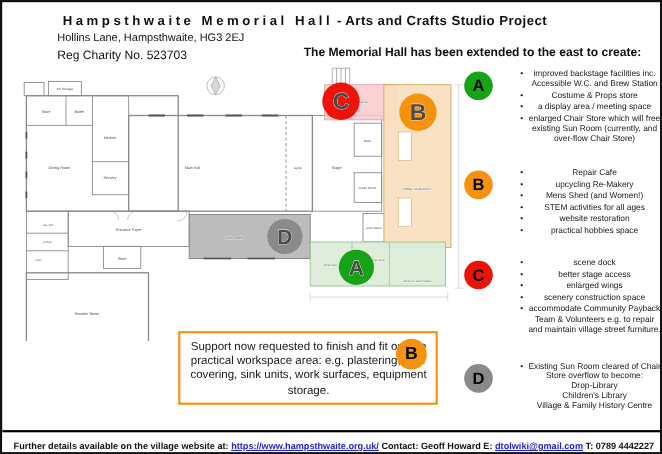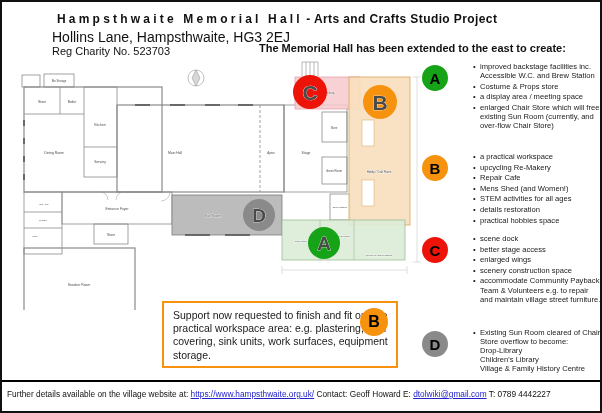--- a/index.html
+++ b/index.html
@@ -1,26 +1,26 @@
 <!DOCTYPE html>
 <html><head>
 <meta charset="utf-8">
 <style>
   html,body{margin:0;padding:0;background:#e8e8e8;}
   *{box-sizing:border-box;}
   .page{
     position:relative;width:602px;height:413px;background:#fff;
     border:2px solid #111;overflow:hidden;
-    font-family:"Liberation Sans","DejaVu Sans",sans-serif;color:#111;
+    font-family:"Liberation Sans","DejaVu Sans",sans-serif;color:#111;text-align:center;
   }
   
   .title{position:absolute;left:55px;top:10px;font-size:12px;font-weight:bold;white-space:nowrap;}
   .title .spaced{letter-spacing:3.2px;}
   .title .rest{letter-spacing:0.4px;}
-  .addr{position:absolute;left:50px;top:27px;font-size:14px;}
+  .addr{position:absolute;left:50px;top:27px;font-size:10px;}
   .charity{position:absolute;left:50px;top:43px;font-size:11px;}
   .panel-heading{position:absolute;left:257px;top:40px;width:341px;font-size:11px;font-weight:bold;}
 
   
   .sec{position:absolute;left:420px;width:180px;display:flex;gap:7px;}
   .circ{flex:0 0 auto;width:26px;height:26px;border-radius:50%;
     display:flex;align-items:center;justify-content:center;
     font-size:15px;font-weight:bold;color:#000;margin-top:3px;}
   .sec ul{margin:0;padding:0 0 0 9px;list-style:none;font-size:7.6px;line-height:1.2;color:#1a1a1a;width:146px;}
   .sec li{position:relative;margin-bottom:1.5px;white-space:pre-line;margin-left:16px;}
@@ -36,22 +36,22 @@
   .mletter2{font-size:19px;font-weight:bold;fill:#000;stroke:none;text-anchor:middle;}
 
   
   .support{position:absolute;left:160px;top:299px;width:236px;height:67px;
     border:2.5px solid #f6920e;background:#fff;padding:6px 8px 0 9px;
     font-size:10.5px;line-height:1.26;color:#1a1a1a;}
   .support-badge{position:absolute;left:358px;top:306px;width:28px;height:28px;border-radius:50%;
     display:flex;align-items:center;justify-content:center;font-size:16px;font-weight:bold;color:#000;}
 
   
-  .footer{position:absolute;left:0;right:0;bottom:0;height:31px;border-top:2px solid #000;
-    font-size:8.3px;font-weight:normal;padding:7px 0 0 5px;white-space:nowrap;background:#fff;}
+  .footer{position:absolute;left:0;right:0;bottom:0;height:20px;border-top:2px solid #000;
+    font-size:8.3px;font-weight:bold;padding:7px 0 0 5px;white-space:nowrap;background:#fff;}
   .footer a{text-decoration:underline;cursor:pointer;}
 </style>
 </head>
 <body>
 
 <div class="page">
 
   <div class="title">
     <span class="spaced">Hampsthwaite Memorial Hall</span>
     <span class="rest">- Arts and Crafts Studio Project</span>
@@ -187,26 +187,25 @@
     <ul>
         <li>improved backstage facilities inc. Accessible W.C. and Brew Station</li>
         <li>Costume &amp; Props store</li>
         <li>a display area / meeting space</li>
         <li>enlarged Chair Store which will free existing Sun Room (currently, and over-flow Chair Store)</li>
       </ul>
   </div>
   <div class="sec sec-b">
     <div class="circ" style="background: rgb(246, 146, 14);">B</div>
     <ul>
-        <li>a practical workspace</li>
+        <li>Repair Cafe</li>
         <li>upcycling Re-Makery</li>
-        <li>Repair Cafe</li>
         <li>Mens Shed (and Women!)</li>
         <li>STEM activities for all ages</li>
-        <li>details restoration</li>
+        <li>website restoration</li>
         <li>practical hobbies space</li>
       </ul>
   </div>
   <div class="sec sec-c">
     <div class="circ" style="background: rgb(238, 19, 8);">C</div>
     <ul>
         <li>scene dock</li>
         <li>better stage access</li>
         <li>enlarged wings</li>
         <li>scenery construction space</li>

